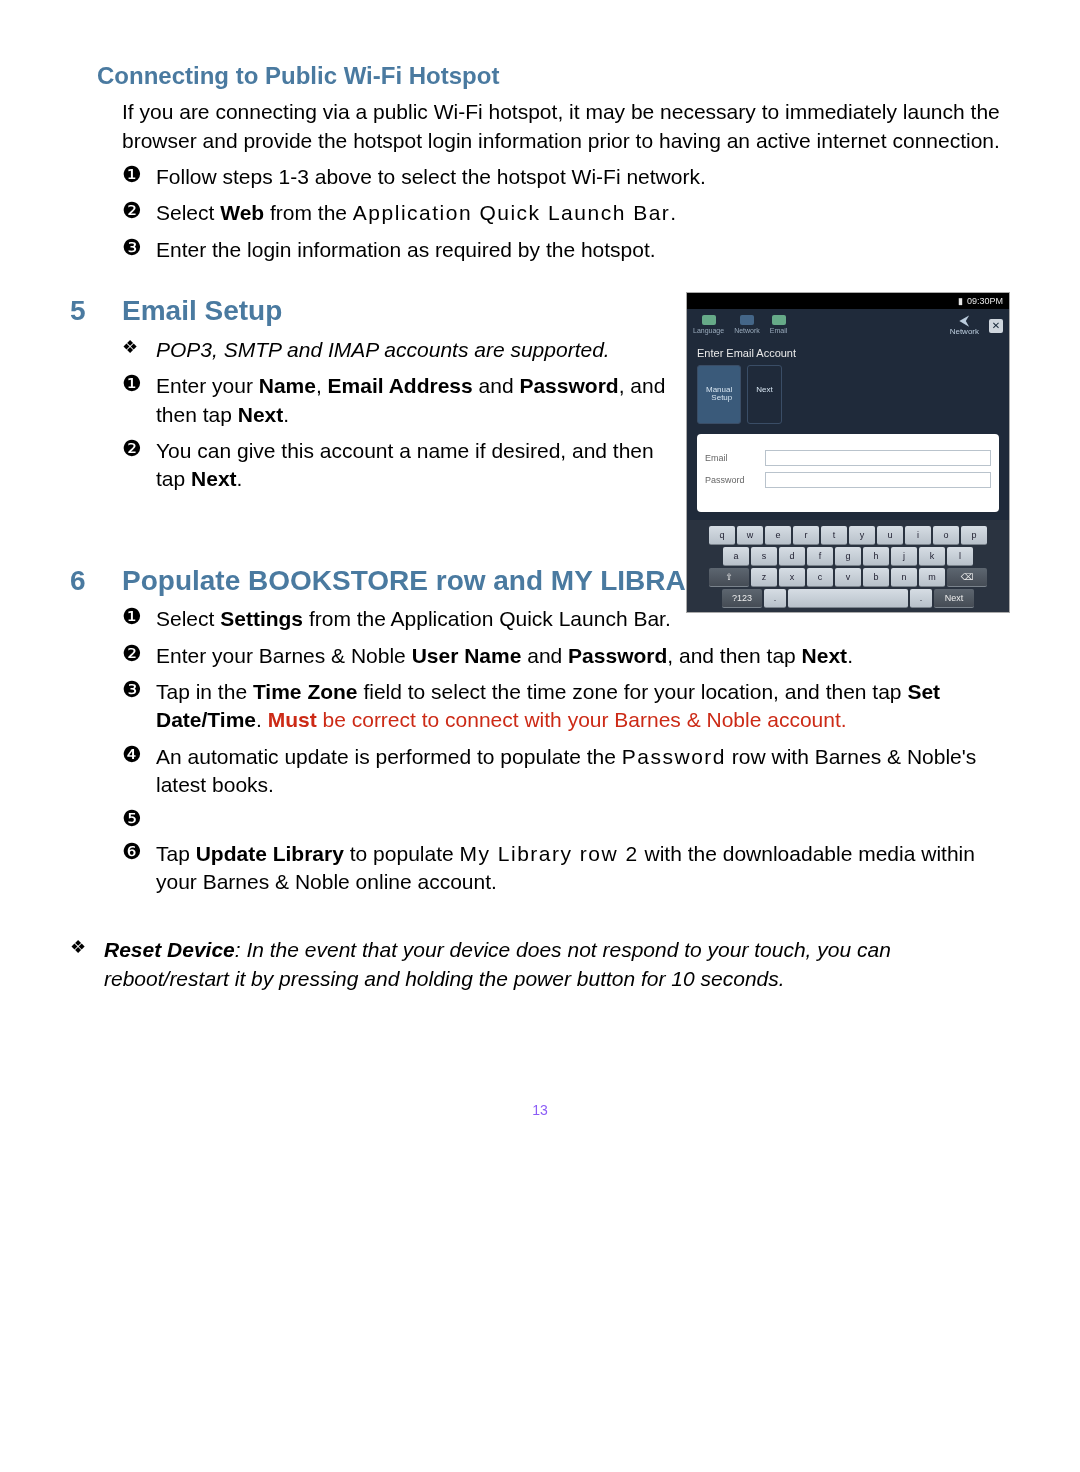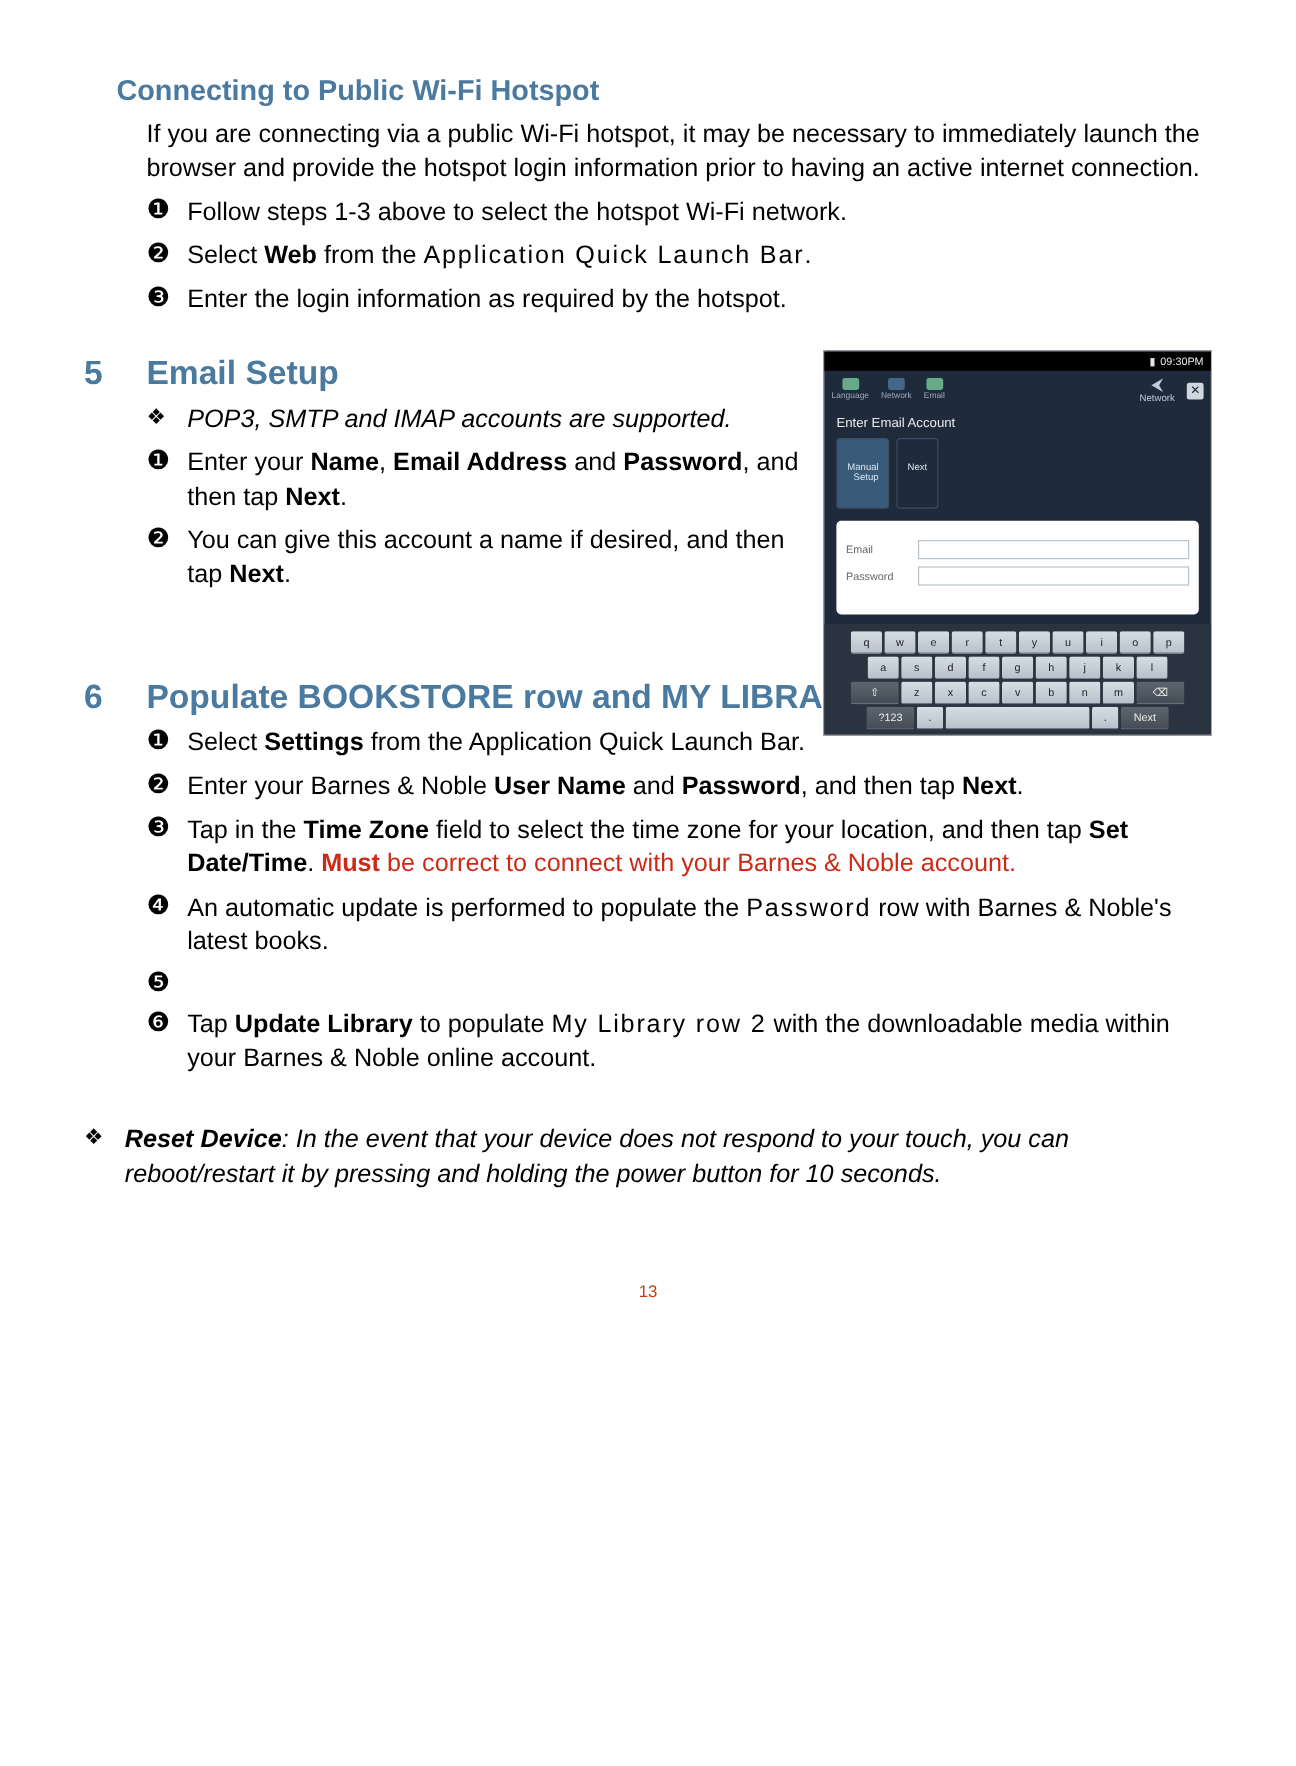--- a/index.html
+++ b/index.html
@@ -59,22 +59,22 @@
     font-size: 18px;
     line-height: 1.3;
   }
   .bold { font-weight: bold; }
   .italic { font-style: italic; }
   .red { color: #cc2a16; }
   .spaced { letter-spacing: 1.5px; }
   .pageno {
     text-align: center;
     font-size: 14px;
-    color: #c2410c;
-    margin-top: 74px;
+    color: #8b5cf6;
+    margin-top: 108px;
   }
 
   
   .shot-wrap {
     position: relative;
   }
   .shot {
     position: absolute;
     right: 0;
     top: 0;

